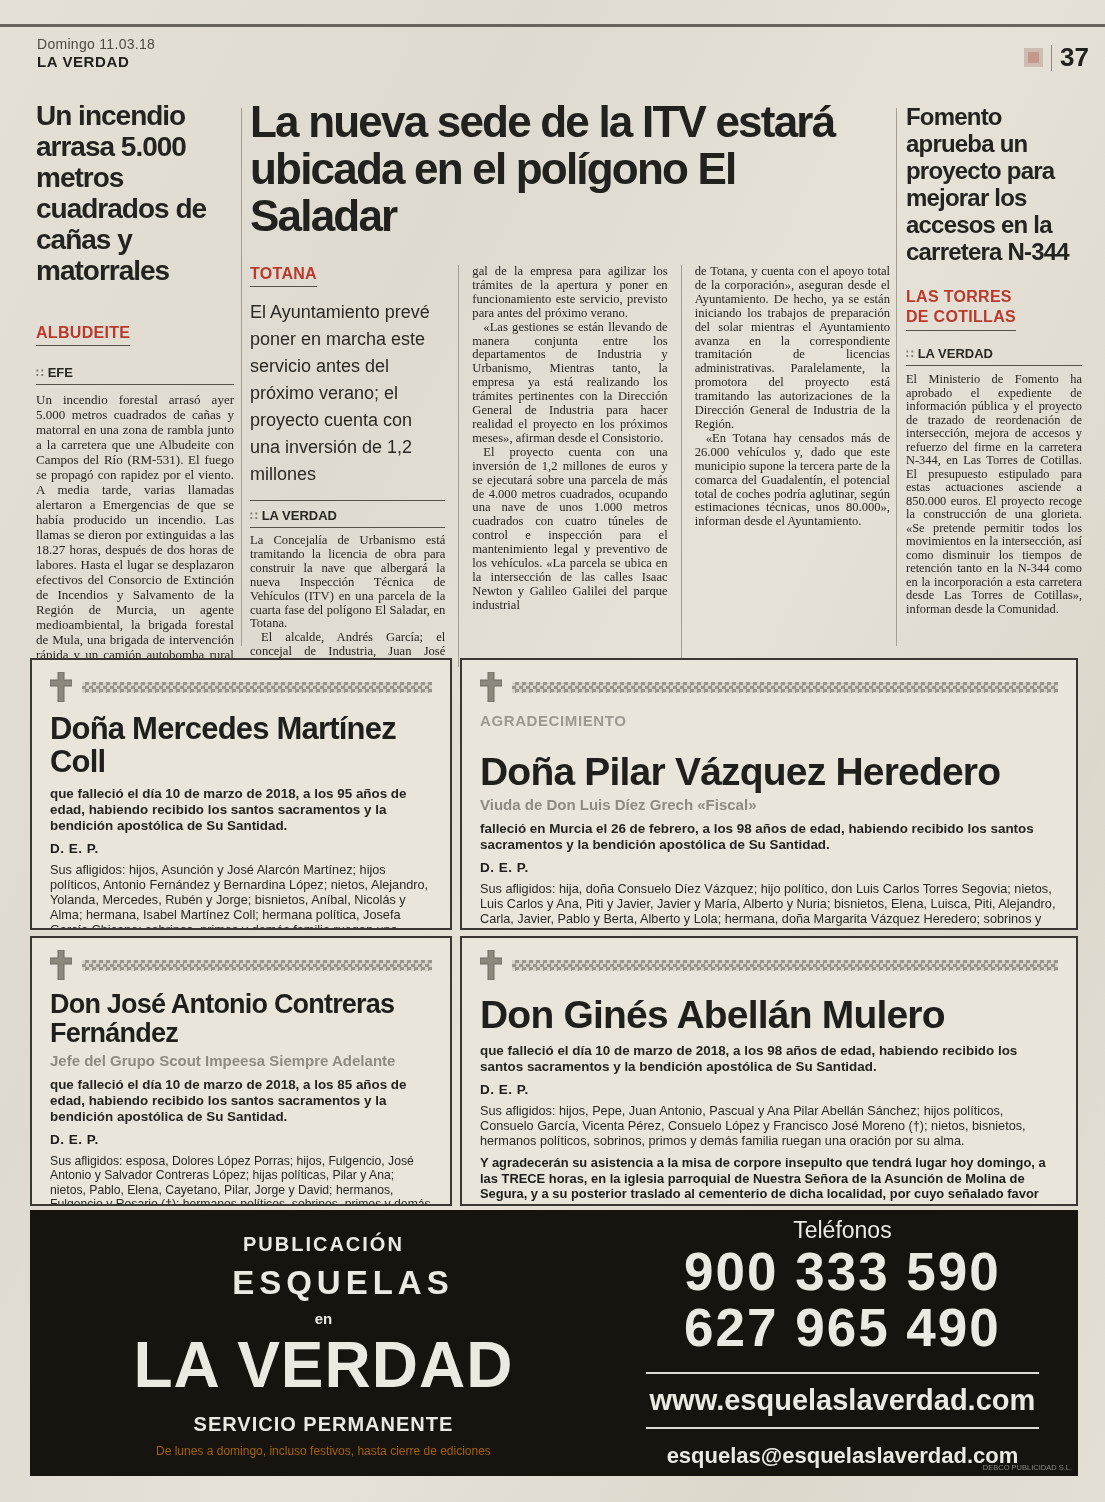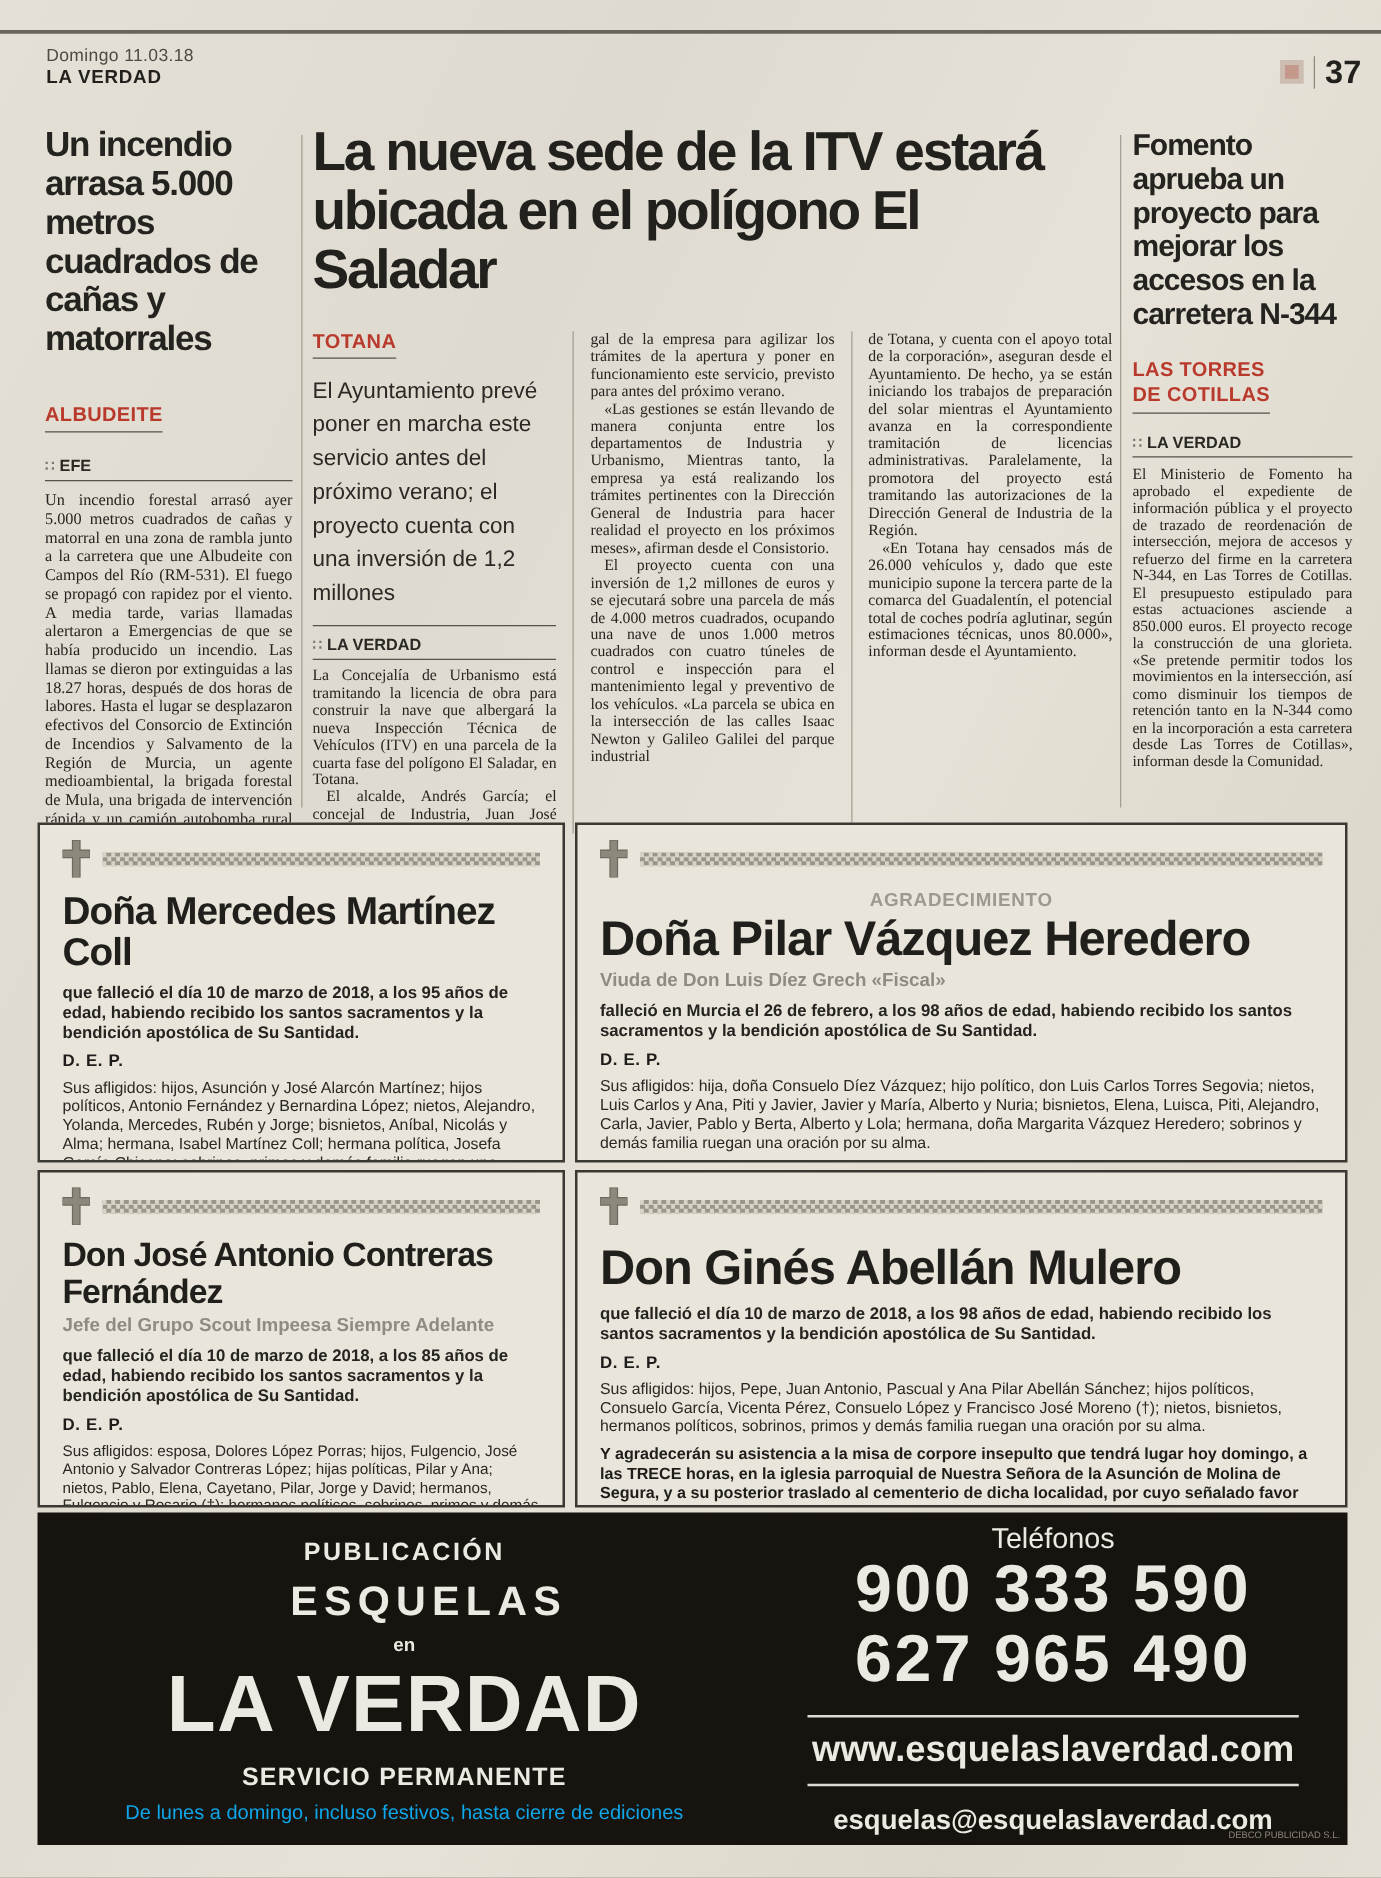--- a/index.html
+++ b/index.html
@@ -58,39 +58,39 @@
   
   .obit { position:absolute; background:#e9e5da; border:2px solid #3a3833; padding:12px 18px 10px 18px; overflow:hidden; }
   #ob1 { left:30px;  top:658px; width:422px; height:272px; }
   #ob2 { left:460px; top:658px; width:618px; height:272px; }
   #ob3 { left:30px;  top:936px; width:422px; height:270px; }
   #ob4 { left:460px; top:936px; width:618px; height:270px; }
   .ob-top { display:flex; align-items:center; gap:10px; }
   .cross { flex:0 0 auto; }
   .band { flex:1 1 auto; height:11px; opacity:.65;
           background:conic-gradient(#6f6a60 25%, #cfcabd 0 50%, #6f6a60 0 75%, #cfcabd 0) 0 0 / 7px 7px; }
-  .ob-kicker { margin-top:10px; font-size:15px; font-weight:700; color:#9d9890; letter-spacing:.6px;text-align:center; }
+  .ob-kicker { margin-top:10px; font-size:15px; font-weight:700; color:#9d9890; letter-spacing:.6px; }
   .ob-name { font-weight:700; color:#201f1c; letter-spacing:-.8px; margin-top:10px; }
   .ob-name.sm { font-size:31px; line-height:33px; }
-  .ob-name.lg { font-size:39px; line-height:41px; margin-top:2px; }
+  .ob-name.lg { font-size:39px; line-height:41px; margin-top:22px; }
   .ob-sub { font-size:15px; font-weight:700; color:#8f8b83; margin-top:4px; }
   .ob-intro { font-size:13.4px; line-height:16px; font-weight:700; color:#262420; margin-top:8px; }
   .ob-dep { font-size:13.5px; font-weight:700; margin-top:7px; letter-spacing:.5px; }
   .ob-body { font-size:12.7px; line-height:15.1px; color:#2a2824; margin-top:7px; text-align:left; }
   .ob-bold { font-size:12.9px; line-height:15.4px; font-weight:700; color:#1e1d1a; margin-top:6px; }
 
   
   .ad { position:absolute; left:30px; top:1210px; width:1048px; height:266px; background:#17140f; color:#ece9e2; display:flex; }
   .ad-left { flex:0 0 56%; display:flex; flex-direction:column; align-items:center; justify-content:center; padding-top:4px; }
   .ad-pub { font-size:20px; font-weight:700; letter-spacing:2px; }
   .ad-esq { font-size:33px; font-weight:700; letter-spacing:5px; margin-top:8px;margin-left:39px; }
   .ad-en { font-size:15px; font-weight:700; margin-top:8px; }
   .ad-brand { font-size:64px; font-weight:700; letter-spacing:1px; margin-top:6px; line-height:64px; }
   .ad-serv { font-size:20px; font-weight:700; letter-spacing:1px; margin-top:16px; }
-  .ad-sub { font-size:16px; margin-top:8px; color:#0ea5e9; }
+  .ad-sub { font-size:12px; margin-top:8px; color:#a16207; }
   .ad-right { flex:1 1 auto; display:flex; flex-direction:column; align-items:center; justify-content:center; padding-right:10px; }
   .ad-tel-label { font-size:23px; }
   .ad-tel { font-size:53px; font-weight:700; letter-spacing:2px; line-height:56px; }
   .ad-tel:first-of-type { margin-top:10px; }
   .ad-url { font-size:29px; font-weight:700; margin-top:16px; padding:10px 4px; border-top:2px solid #dedbd4; border-bottom:2px solid #dedbd4; }
   .ad-email { font-size:22px; font-weight:700; margin-top:14px; }
   .ad-credit { position:absolute; right:6px; bottom:4px; font-size:7.5px; color:#8a867d; }
 </style>
 </head>
 <body>

